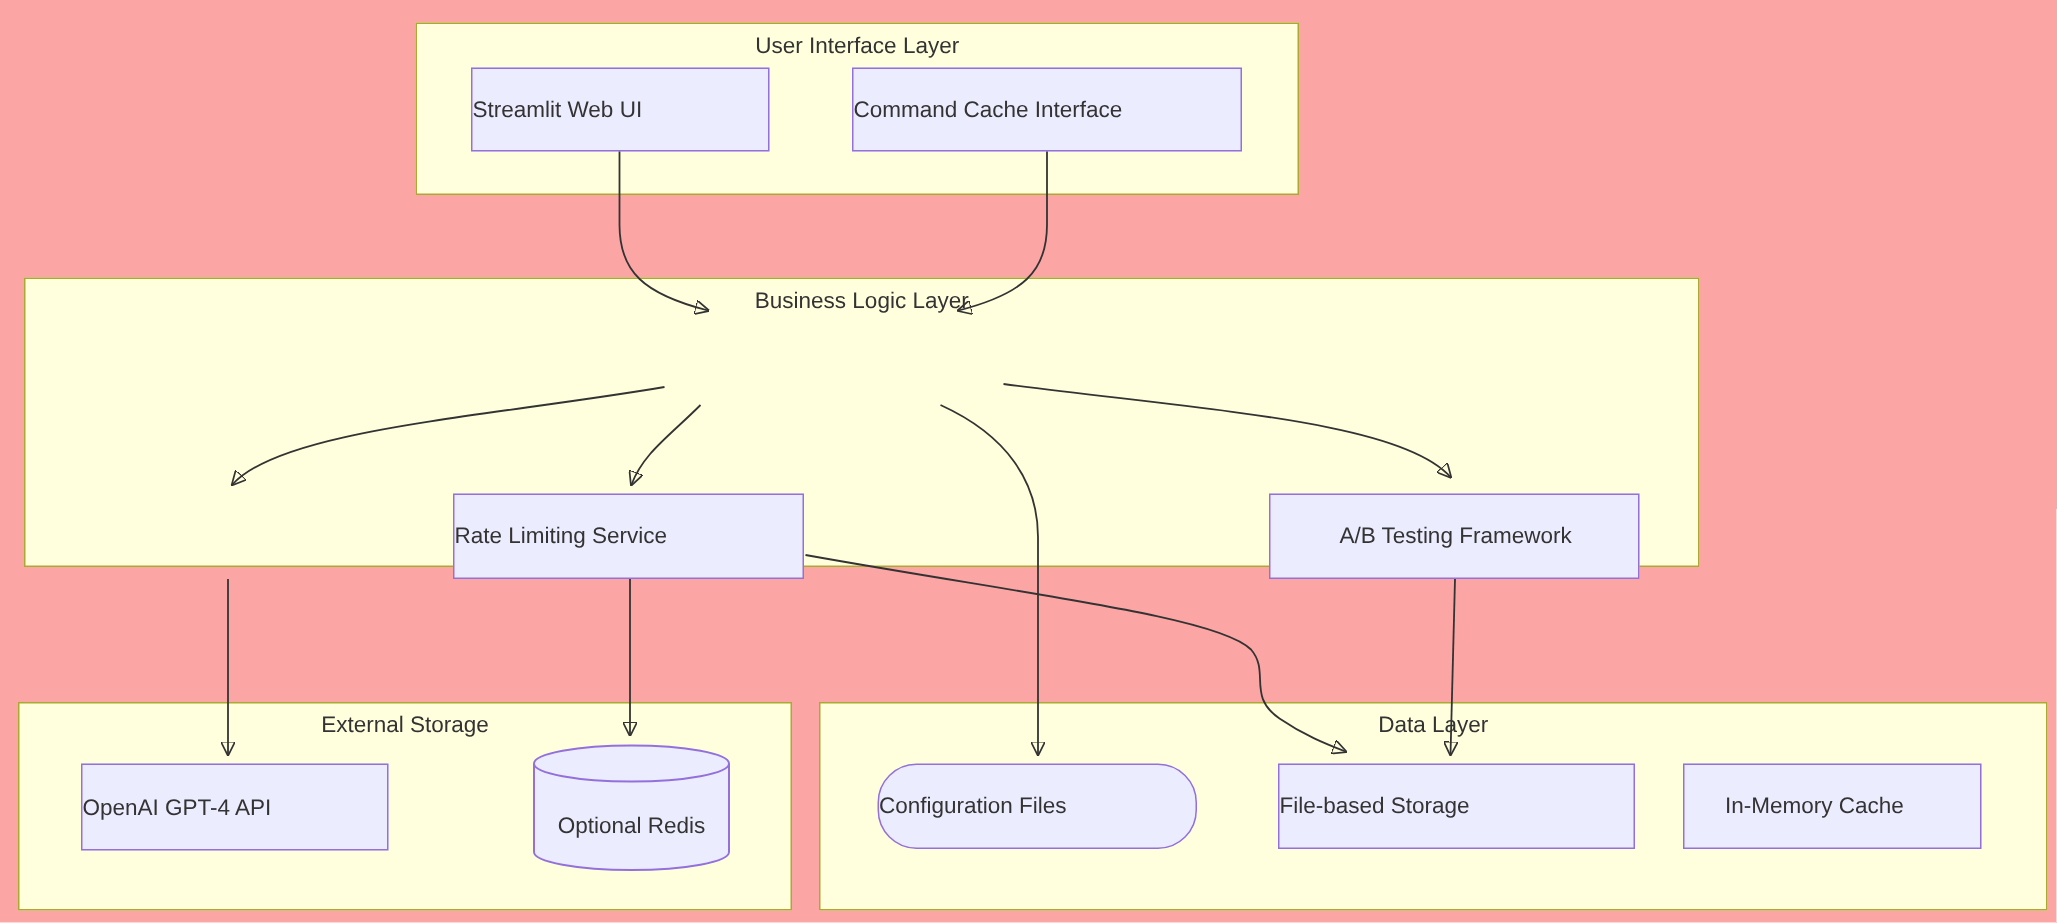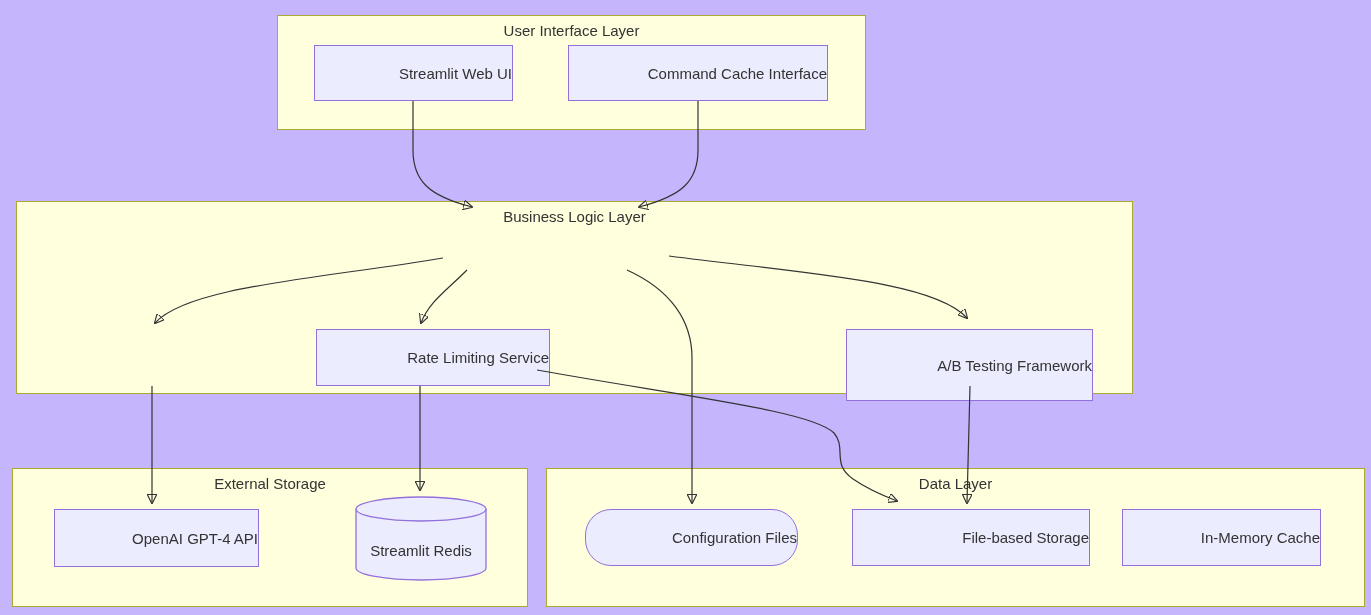--- a/index.html
+++ b/index.html
@@ -5,21 +5,21 @@
   html, body {
     margin: 0;
     padding: 0;
     background: #ffffff;
     font-family: "Liberation Sans", "DejaVu Sans", sans-serif;
   }
   #canvas {
     position: relative;
     width: 1371px;
     height: 615px;
-    background: #c4b5fd;
+    background: #fca5a5;
     overflow: hidden;
     text-decoration: underline;
   }
   .group {
     position: absolute;
     background: #ffffde;
     border: 1px solid #aaaa33;
     box-sizing: border-box;
   }
   .group-label {
@@ -32,21 +32,21 @@
     color: #333333;
     font-weight: 400;
   }
   .node {
     position: absolute;
     background: #ECECFF;
     border: 1px solid #9370DB;
     box-sizing: border-box;
     display: flex;
     align-items: center;
-    justify-content: flex-end;
+    justify-content: flex-start;
     font-size: 15px;
     color: #333333;
     text-align: center;
     z-index: 2;
   }
   .cylinder {
     position: absolute;
     z-index: 2;
   }
   .cylinder .cyl-label {
@@ -75,21 +75,21 @@
 </style>
 </head>
 <body>
 
 <div id="canvas">
 
   <div class="group" style="left:277px; top:15px; width:589px; height:115px;">
     <div class="group-label">User Interface Layer</div>
   </div>
 
-  <div class="group" style="left:16px; top:201px; width:1117px; height:193px;">
+  <div class="group" style="left:16px; top:185px; width:1117px; height:193px;">
     <div class="group-label">Business Logic Layer</div>
   </div>
 
   <div class="group" style="left:12px; top:468px; width:516px; height:139px;">
     <div class="group-label">External Storage</div>
   </div>
 
   <div class="group" style="left:546px; top:468px; width:819px; height:139px;">
     <div class="group-label">Data Layer</div>
   </div>
@@ -97,38 +97,38 @@
   <div class="node" style="left:314px; top:45px; width:199px; height:56px;">
     <span>Streamlit Web UI</span>
   </div>
 
   <div class="node" style="left:568px; top:45px; width:260px; height:56px;">
     <span>Command Cache Interface</span>
   </div>
 
 
 
-  <div class="node" style="left:316px; top:329px; width:234px; height:57px;">
+  <div class="node" style="left:302px; top:329px; width:234px; height:57px;">
     <span>Rate Limiting Service</span>
   </div>
 
-  <div class="node" style="left:846px; top:329px; width:247px; height:72px;">
+  <div class="node" style="left:846px; top:329px; width:247px; height:57px;padding-left:46px;">
     <span>A/B Testing Framework</span>
   </div>
 
   <div class="node" style="left:38px; top:509px; width:205px; height:58px;margin-left:16px;">
     <span>OpenAI GPT-4 API</span>
   </div>
 
   <div class="cylinder" style="left:355px; top:496px; width:132px; height:86px;">
     <svg width="132" height="86" viewBox="0 0 132 86">
       <path d="M1,13 L1,72 A65,12 0 0 0 131,72 L131,13" fill="#ECECFF" stroke="#9370DB" stroke-width="1.3"></path>
       <ellipse cx="66" cy="13" rx="65" ry="12" fill="#ECECFF" stroke="#9370DB" stroke-width="1.3"></ellipse>
     </svg>
-    <div class="cyl-label">Streamlit Redis</div>
+    <div class="cyl-label">Optional Redis</div>
   </div>
 
   <div class="node" style="left:585px; top:509px; width:213px; height:57px;border-radius:26px;">
     <span>Configuration Files</span>
   </div>
 
   <div class="node" style="left:852px; top:509px; width:238px; height:57px;">
     <span>File-based Storage</span>
   </div>
 

